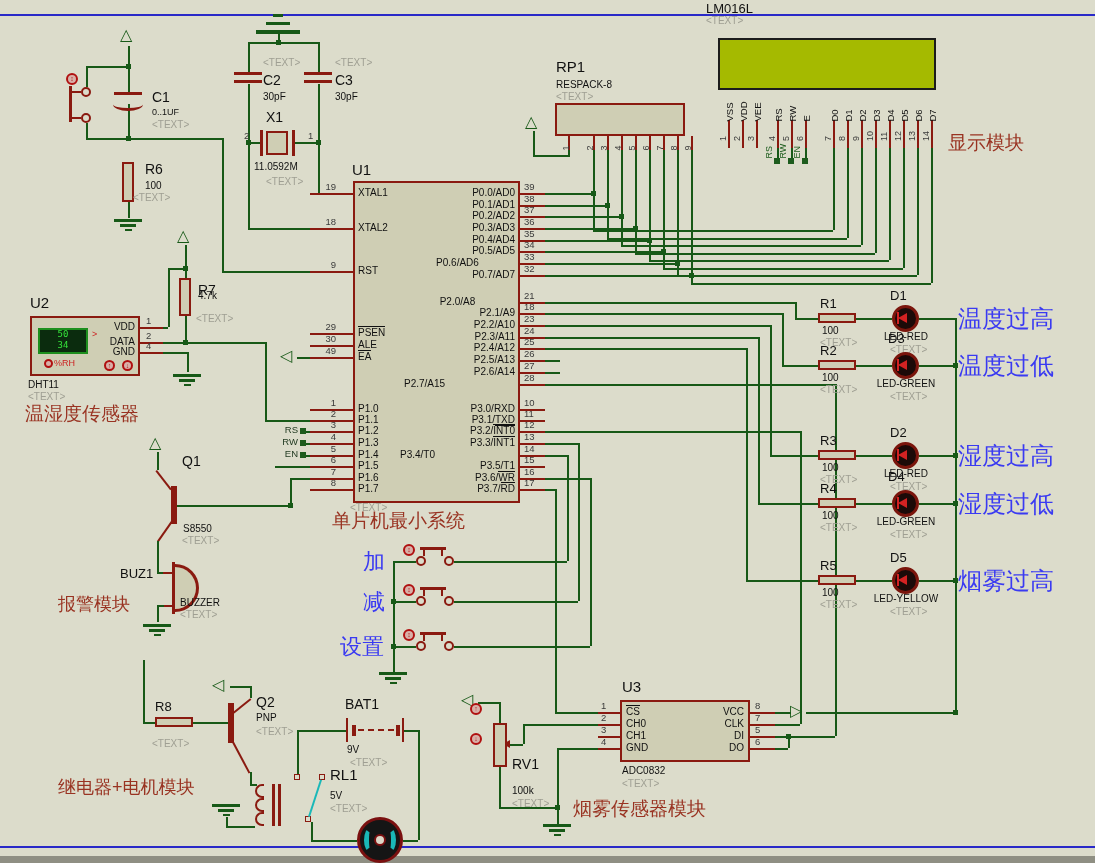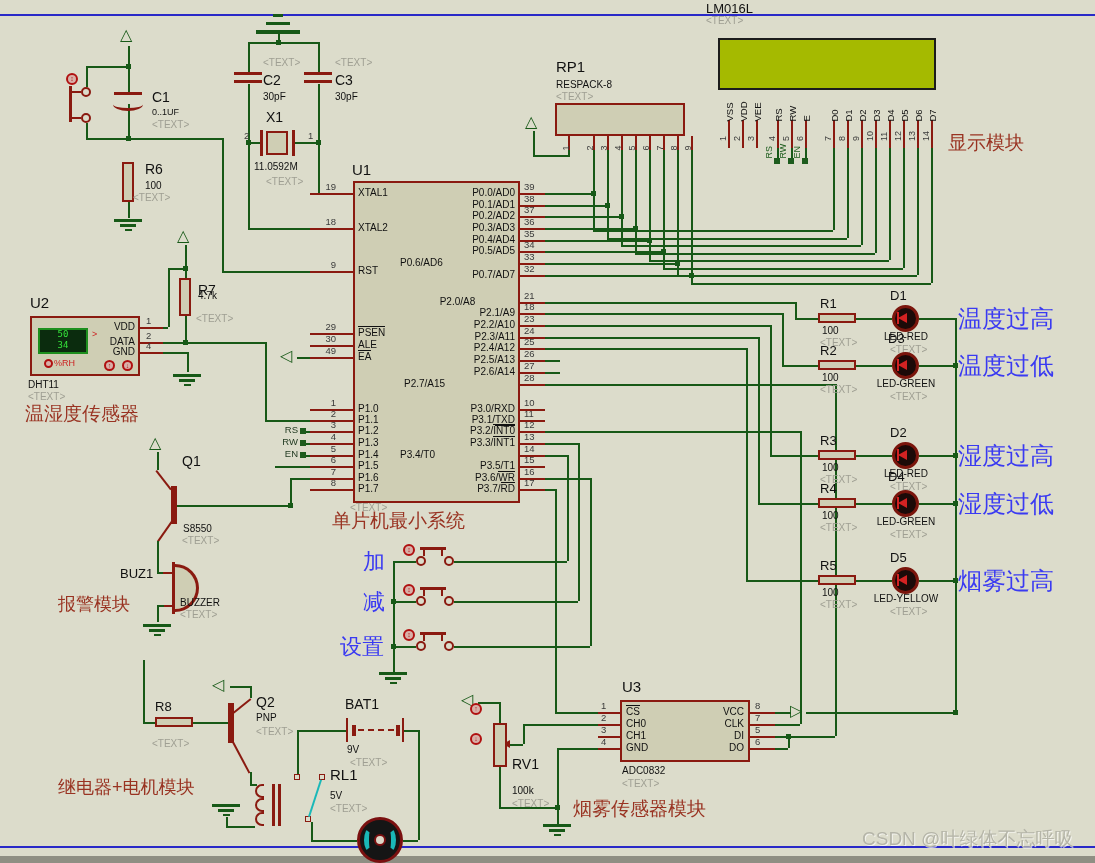--- a/index.html
+++ b/index.html
@@ -54,21 +54,20 @@
   .wm{position:absolute;font-size:19px;color:#b5b5a8;white-space:nowrap;
       text-shadow:1px 1px 0 rgba(255,255,255,0.65);}
 </style>
 </head>
 <body>
 
 <div id="stage">
   <div class="blueline" style="top:14px"></div>
   <div class="blueline" style="top:846px"></div>
   <div class="abs" style="left:0;top:856px;width:1095px;height:7px;background:#8f8f83"></div>
-  <div class="wm" style="left:862px;top:826px">CSDN @叶绿体不忘呼吸</div>
 <div class="arrow" style="left: 120px; top: 27px;">△</div>
     <div class="w" style="left: 128px; top: 46px; width: 2px; height: 20px;"></div>
     <div class="dot" style="left: 126px; top: 64px;"></div>
     <div class="w" style="left: 86px; top: 66px; width: 42px; height: 2px;"></div>
     <div class="w" style="left: 86px; top: 66px; width: 2px; height: 21px;"></div>
     <div class="w" style="left: 86px; top: 123px; width: 2px; height: 15px;"></div>
     <div class="w" style="left: 86px; top: 138px; width: 42px; height: 2px;"></div>
     <div class="w" style="left: 128px; top: 66px; width: 2px; height: 26px;"></div>
     <div class="w" style="left: 128px; top: 104px; width: 2px; height: 34px;"></div>
     <div class="dot" style="left: 126px; top: 136px;"></div>
@@ -232,21 +231,21 @@
     <div class="num" style="left: 524px; top: 216px;">36</div>
     <div class="pin" style="left: 400px; top: 222px; width: 115px; text-align: right;">P0.3/AD3</div>
     <div class="r" style="left: 520px; top: 240px; width: 25px; height: 2px;"></div>
     <div class="num" style="left: 524px; top: 228px;">35</div>
     <div class="pin" style="left: 400px; top: 234px; width: 115px; text-align: right;">P0.4/AD4</div>
     <div class="r" style="left: 520px; top: 251px; width: 25px; height: 2px;"></div>
     <div class="num" style="left: 524px; top: 239px;">34</div>
     <div class="pin" style="left: 400px; top: 245px; width: 115px; text-align: right;">P0.5/AD5</div>
     <div class="r" style="left: 520px; top: 263px; width: 25px; height: 2px;"></div>
     <div class="num" style="left: 524px; top: 251px;">33</div>
-    <div class="pin" style="left: 400px; top: 257px; width: 115px; text-align: left;">P0.6/AD6</div>
+    <div class="pin" style="left: 400px; top: 257px; width: 115px; text-align: center;">P0.6/AD6</div>
     <div class="r" style="left: 520px; top: 275px; width: 25px; height: 2px;"></div>
     <div class="num" style="left: 524px; top: 263px;">32</div>
     <div class="pin" style="left: 400px; top: 269px; width: 115px; text-align: right;">P0.7/AD7</div>
     <div class="r" style="left: 520px; top: 302px; width: 25px; height: 2px;"></div>
     <div class="num" style="left: 524px; top: 290px;">21</div>
     <div class="pin" style="left: 400px; top: 296px; width: 115px; text-align: center;">P2.0/A8</div>
     <div class="r" style="left: 520px; top: 313px; width: 25px; height: 2px;"></div>
     <div class="num" style="left: 524px; top: 301px;">18</div>
     <div class="pin" style="left: 400px; top: 307px; width: 115px; text-align: right;">P2.1/A9</div>
     <div class="r" style="left: 520px; top: 325px; width: 25px; height: 2px;"></div>

